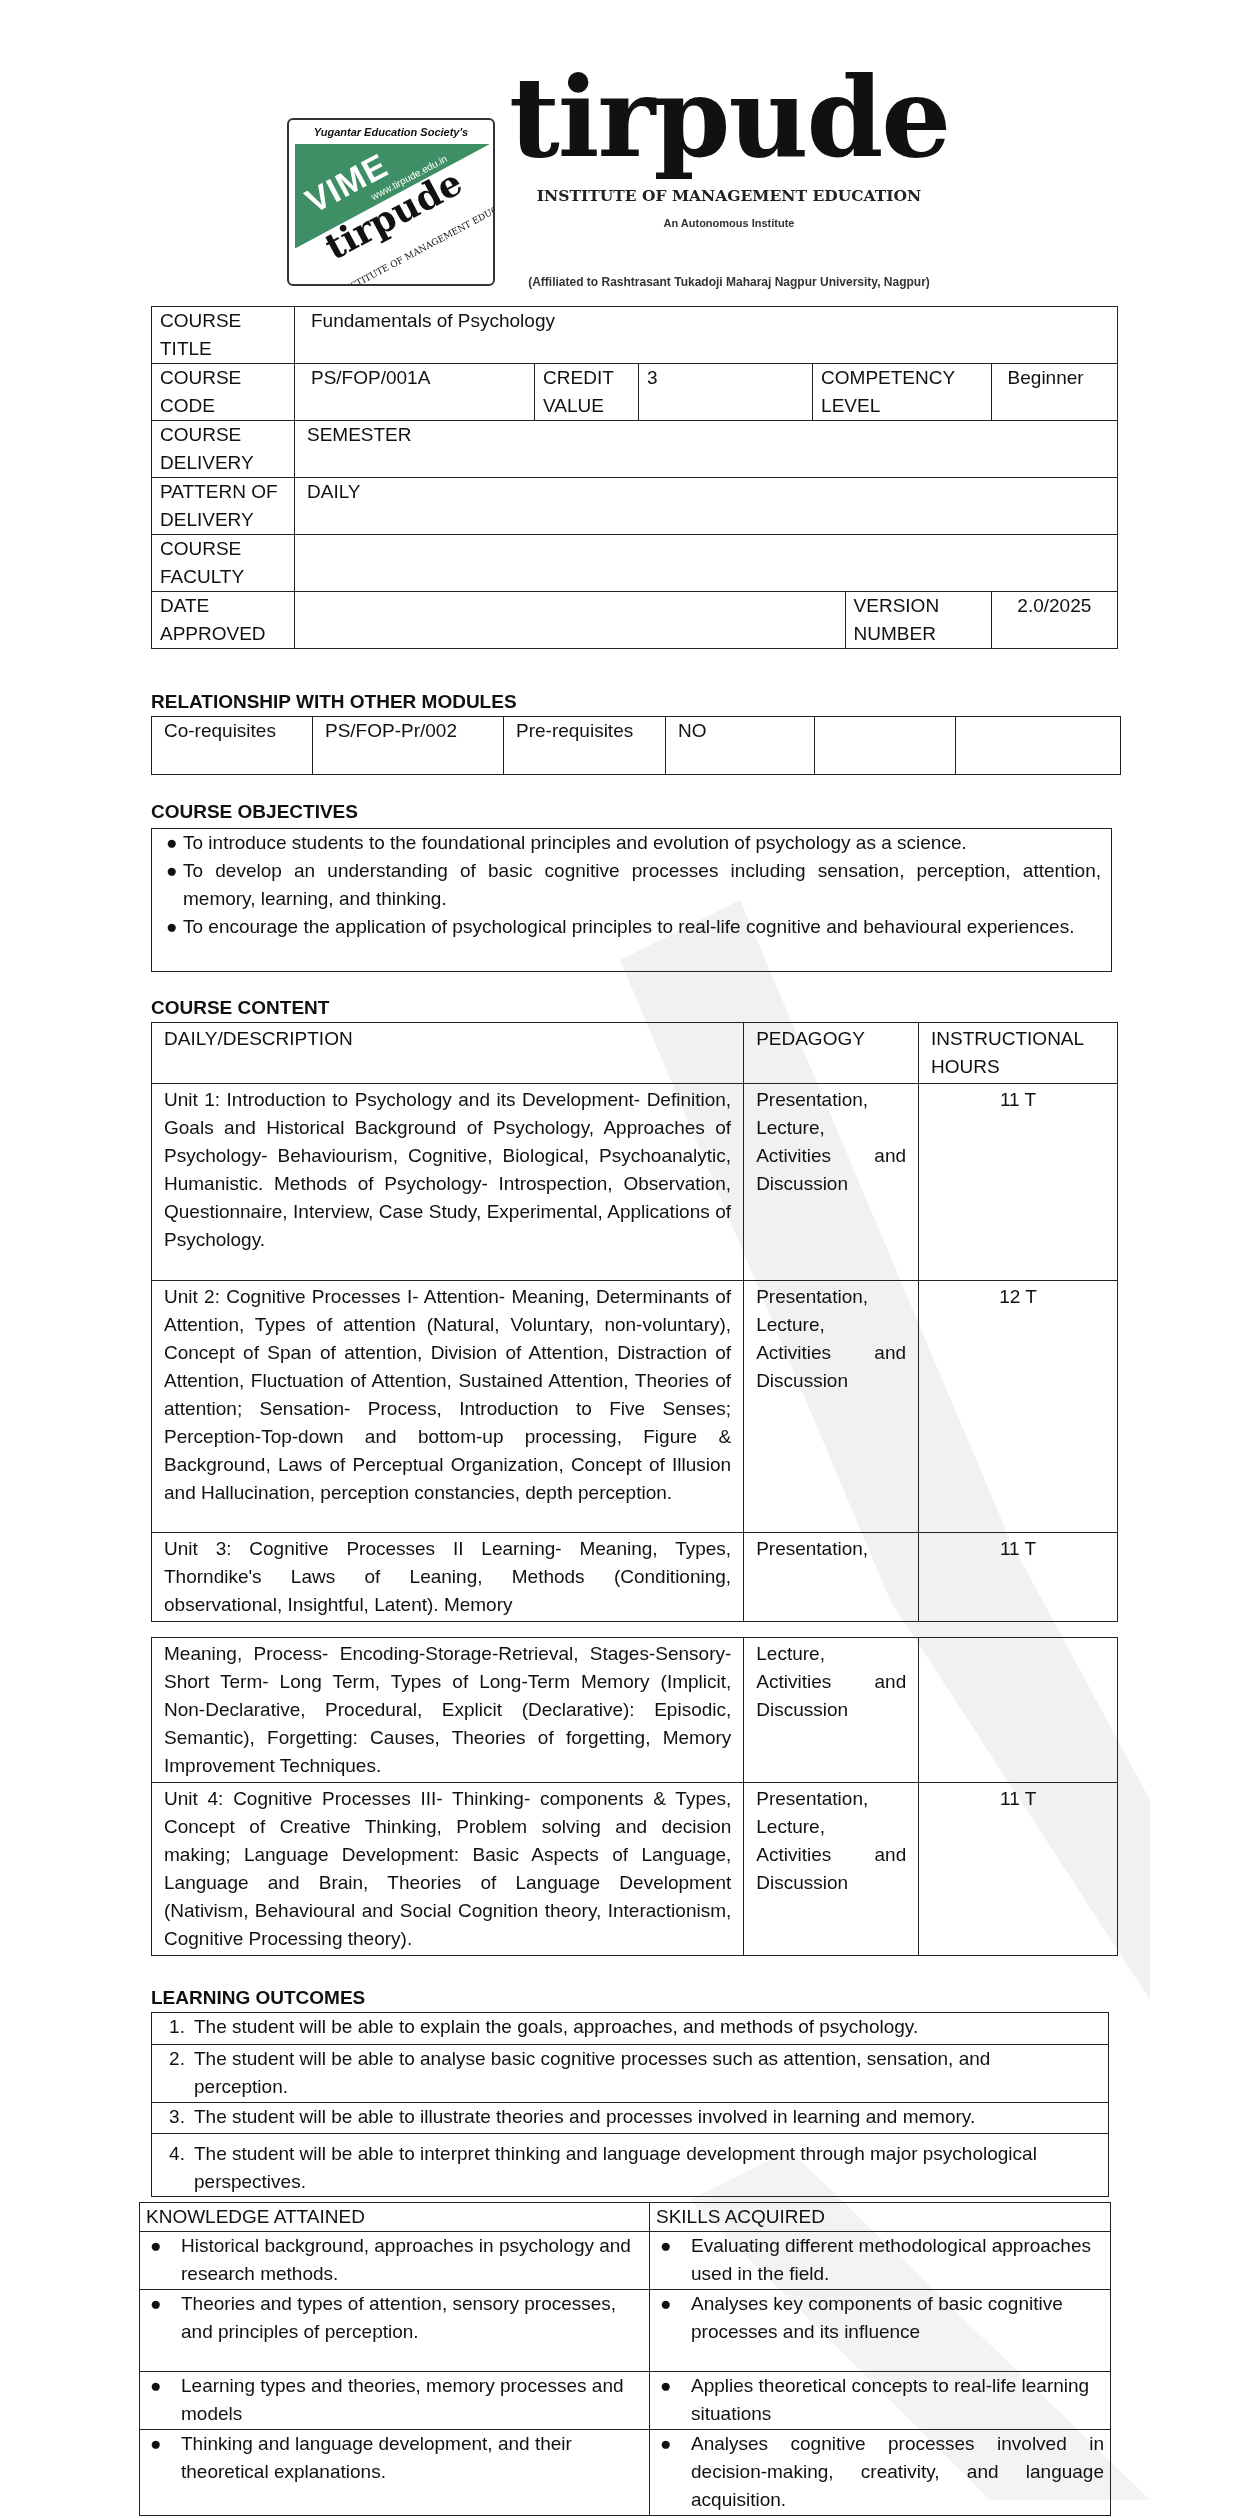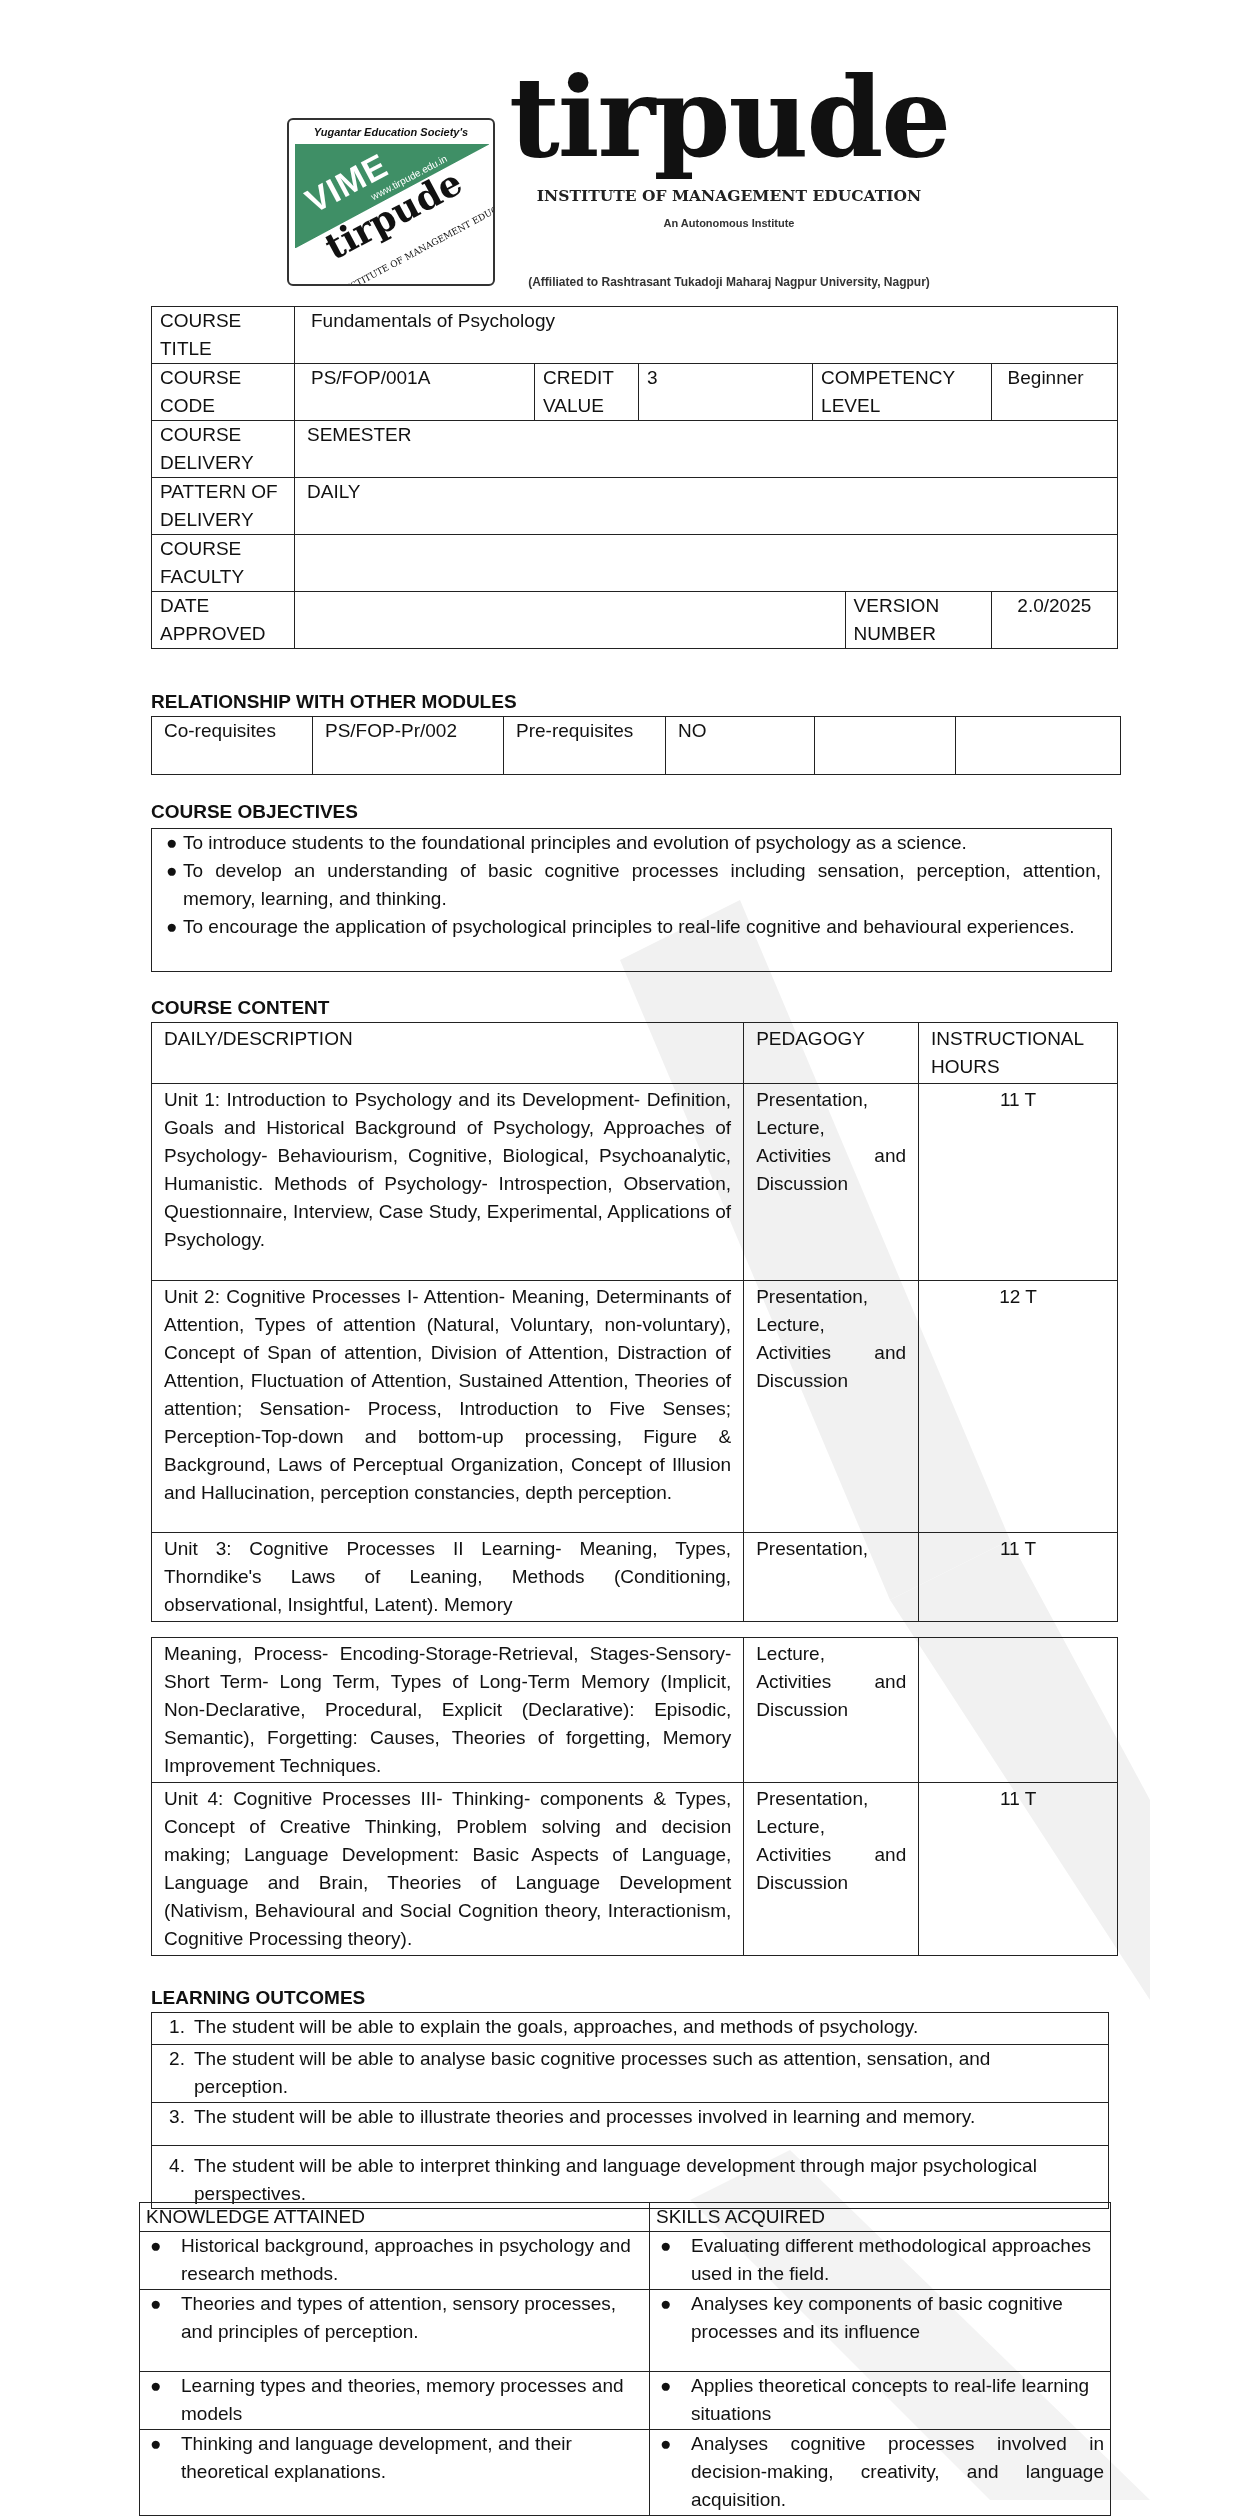--- a/index.html
+++ b/index.html
@@ -222,21 +222,21 @@
 <div class="sec-title" style="top:1986px">LEARNING OUTCOMES</div>
 <table class="lo-table">
   <tbody>
       <tr>
         <td style="height:32px"><span class="lo-num">1.</span><span class="lo-text">The student will be able to explain the goals, approaches, and methods of psychology.</span></td>
       </tr>
   <tr>
         <td style="height:58px"><span class="lo-num">2.</span><span class="lo-text">The student will be able to analyse basic cognitive processes such as attention, sensation, and perception.</span></td>
       </tr>
   <tr>
-        <td style="height:43px"><span class="lo-num">3.</span><span class="lo-text">The student will be able to illustrate theories and processes involved in learning and memory.</span></td>
+        <td style="height:31px"><span class="lo-num">3.</span><span class="lo-text">The student will be able to illustrate theories and processes involved in learning and memory.</span></td>
       </tr>
   <tr>
         <td style="height:57px;padding-top:6px"><span class="lo-num">4.</span><span class="lo-text">The student will be able to interpret thinking and language development through major psychological perspectives.</span></td>
       </tr>
 </tbody>
   </table>
 
 <table class="ks-table">
   <tbody>
       <tr>

